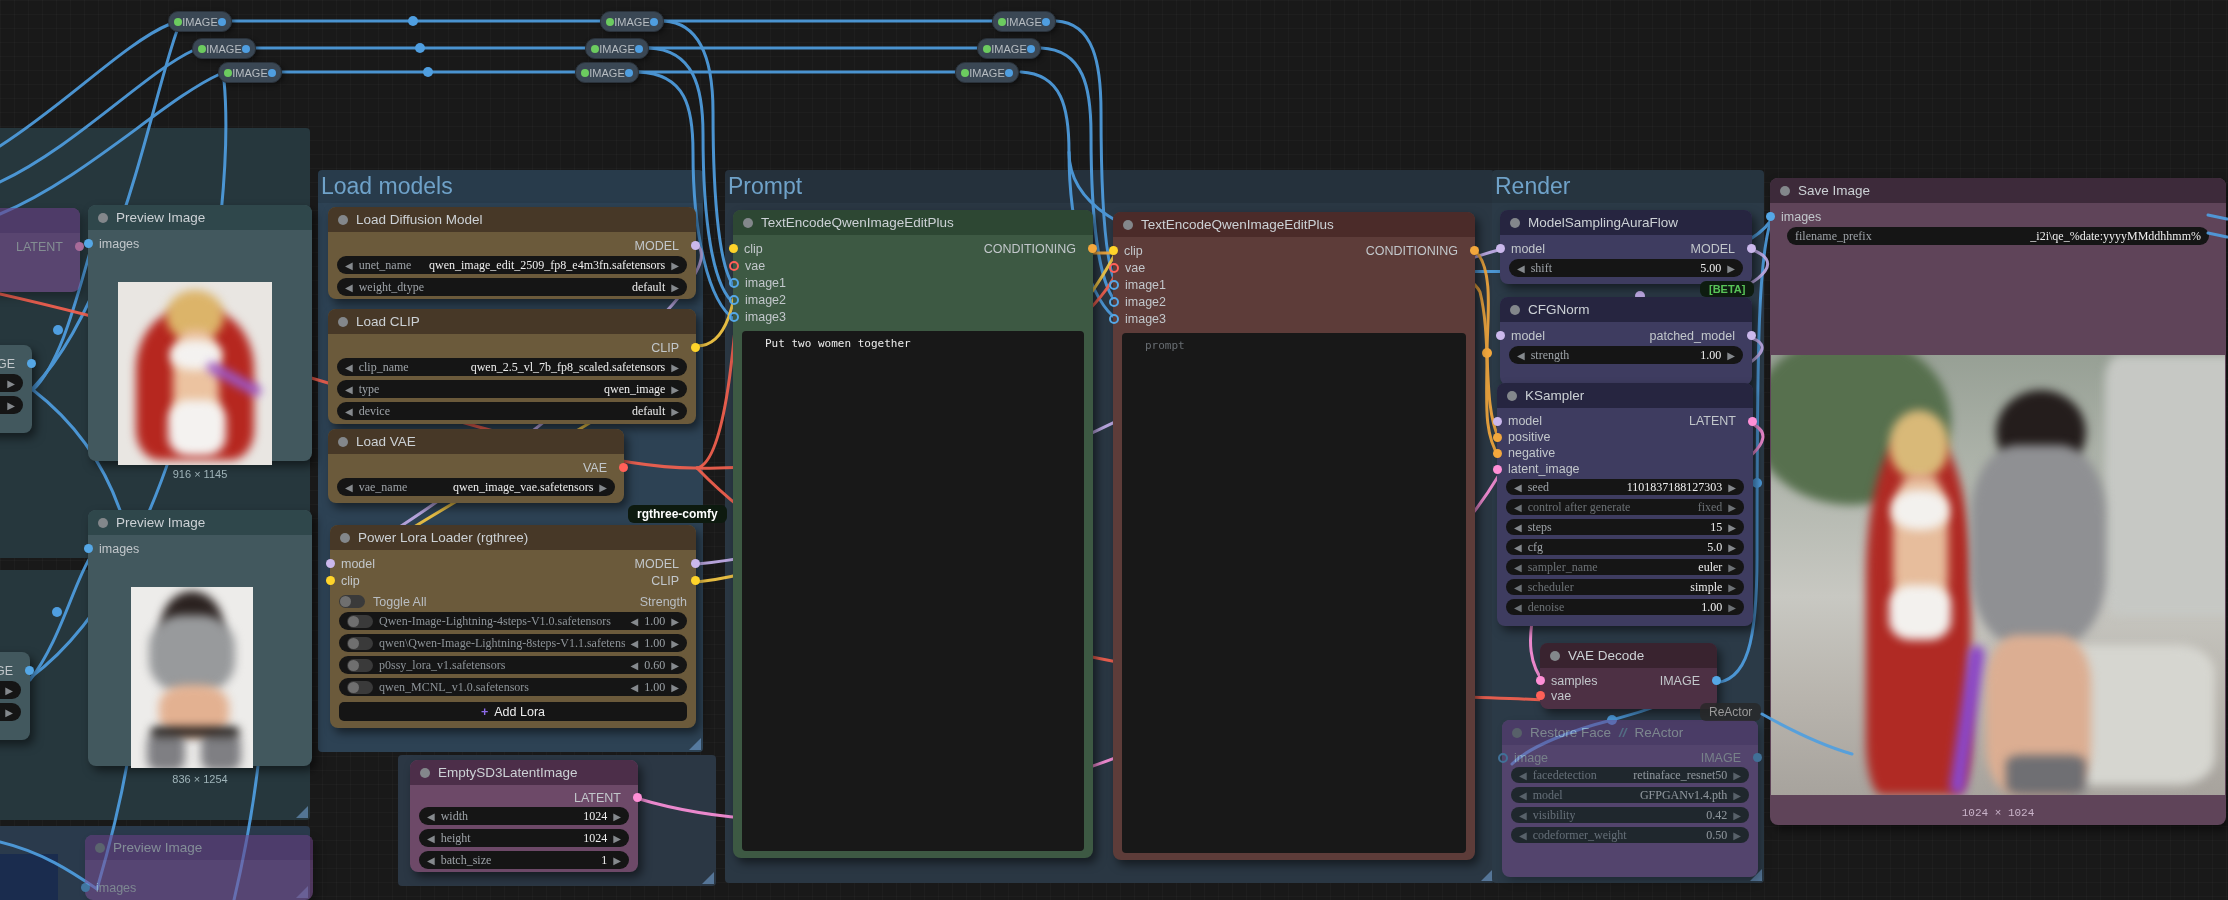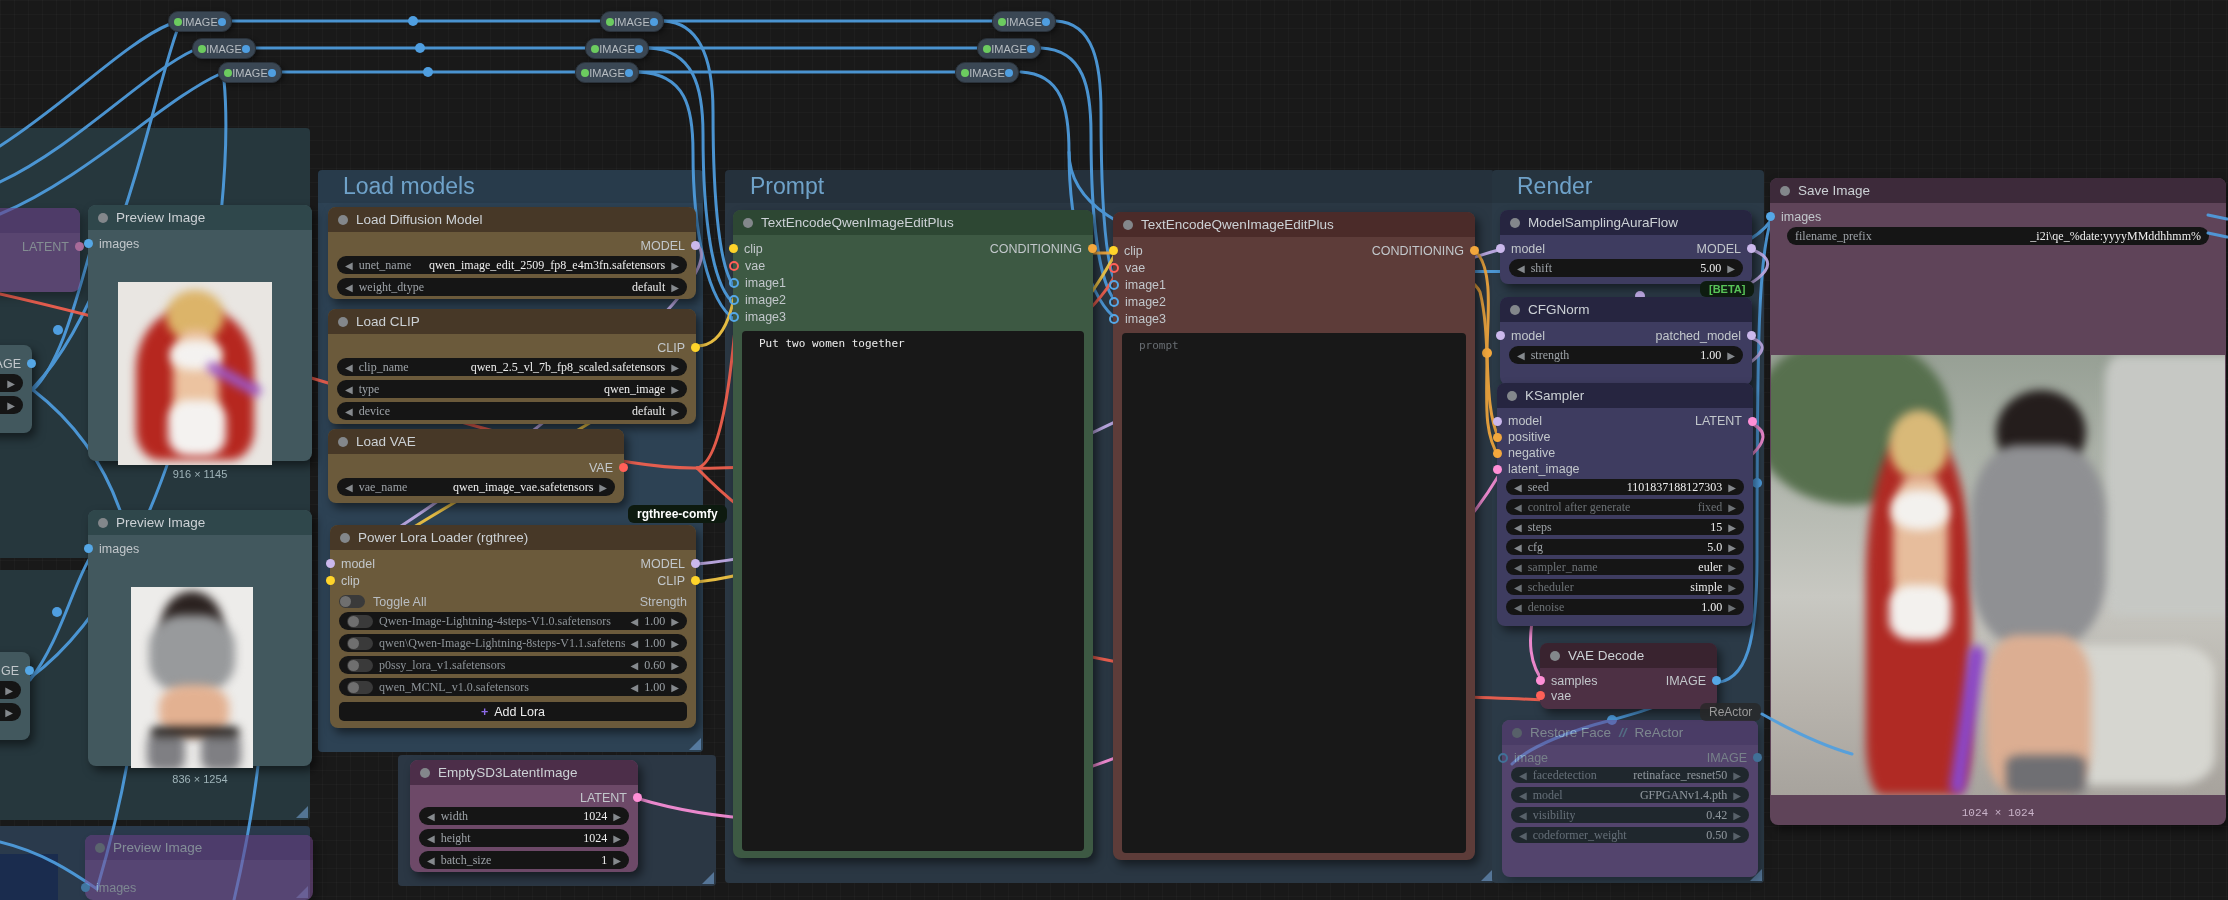--- a/index.html
+++ b/index.html
@@ -3,29 +3,29 @@
 <meta charset="utf-8">
 <style>
   html,body{margin:0;padding:0;}
   body{width:2228px;height:900px;position:relative;overflow:hidden;
     background-color:#191919;
     background-image:linear-gradient(rgba(255,255,255,.025) 1px,transparent 1px),
                      linear-gradient(90deg,rgba(255,255,255,.025) 1px,transparent 1px);
     background-size:14px 14px;
     font-family:"Liberation Sans",sans-serif;color:#c8cdd2;}
   .group{position:absolute;z-index:1;border-radius:4px;}
-  .gtitle{font-size:23px;color:#6fa2c9;padding:3px 25px;background:rgba(0,0,0,.10);white-space:nowrap;overflow:hidden;}
+  .gtitle{font-size:23px;color:#6fa2c9;padding:3px 3px;background:rgba(0,0,0,.10);white-space:nowrap;overflow:hidden;}
   .group::after{content:"";position:absolute;right:2px;bottom:2px;border-style:solid;border-width:0 0 12px 12px;border-color:transparent transparent rgba(120,170,220,.55) transparent;}
   .node{position:absolute;z-index:10;border-radius:8px;box-shadow:4px 5px 10px rgba(0,0,0,.5);display:flex;flex-direction:column;background:var(--bd);}
   .nh{flex:none;height:25px;background:var(--hd);border-radius:8px 8px 0 0;display:flex;align-items:center;gap:8px;padding:0 10px;font-size:13.5px;color:#ccd1d5;white-space:nowrap;overflow:hidden;}
   .ndot{width:10px;height:10px;border-radius:50%;background:#83878b;flex:none;}
   .nb{flex:1;display:flex;flex-direction:column;padding:5px 9px 7px;position:relative;min-height:0;}
   .prow{display:flex;justify-content:space-between;align-items:center;height:17px;font-size:12.5px;color:#c2c7cb;flex:none;}
   .pin{display:flex;align-items:center;gap:6px;transform:translateX(-13px);}
-  .pout{display:flex;align-items:center;gap:6px;margin-left:auto;transform:translateX(13px);}
+  .pout{display:flex;align-items:center;gap:12px;margin-left:auto;transform:translateX(13px);}
   .dot{display:inline-block;width:9px;height:9px;border-radius:50%;flex:none;}
   .hollow{background:transparent!important;border:2.2px solid;box-sizing:border-box;width:10px;height:10px;}
   .d-model{background:#cbb8ec;border-color:#cbb8ec}.d-clip{background:#ffd42a;border-color:#ffd42a}
   .d-vae{background:#ff6058;border-color:#ff6058}.d-img{background:#55a7e6;border-color:#55a7e6}
   .d-cond{background:#f3a73c;border-color:#f3a73c}.d-lat{background:#ff8fd6;border-color:#ff8fd6}
   .widget{height:18px;background:#151515;border-radius:9px;display:flex;align-items:center;gap:6px;padding:0 8px;font-size:12px;color:#9ea3a8;margin:2px 0;flex:none;font-family:Liberation Serif, serif;}
   .arr{color:#85898d;font-size:10px;flex:none;}
   .wn{margin-right:auto;white-space:nowrap;overflow:hidden;}
   .wv{color:#efefef;white-space:nowrap;}
   .dim{color:#6d7control:#6d7276;}
@@ -36,21 +36,21 @@
   .indigo{--hd:#262540;--bd:#3e3c60;}
   .plum{--hd:#39232f;--bd:#4d3044;}
   .mauve{--hd:#3d2a3a;--bd:#5f4459;}
   .teal{--hd:#2f474b;--bd:#42585e;}
   .purpleN{--hd:#4c2e49;--bd:#6d4968;}
   .fpurple{--hd:#6a3f85;--bd:#7b4f93;}
   .reroute{position:absolute;z-index:10;width:64px;height:21px;background:#3a4754;border:1px solid #2a323b;border-radius:10px;display:flex;align-items:center;justify-content:space-between;padding:0 5px;box-sizing:border-box;box-shadow:2px 2px 5px rgba(0,0,0,.45);}
   .reroute span{font-size:11px;color:#b6bcc1;}
   .rg{width:8px;height:8px;border-radius:50%;background:#6ccb5f;}
   .rb{width:8px;height:8px;border-radius:50%;background:#4f9ee0;}
-  .ta{flex:1;background:#181818;border-radius:4px;margin-top:6px;padding:6px 17px;font-family:"DejaVu Sans Mono",monospace;font-size:11px;color:#ececec;overflow:hidden;}
+  .ta{flex:1;background:#181818;border-radius:4px;margin-top:6px;padding:6px 23px;font-family:"DejaVu Sans Mono",monospace;font-size:11px;color:#ececec;overflow:hidden;}
   .ph{color:#686d72;}
   .badge{position:absolute;z-index:12;border-radius:6px;font-size:12px;font-weight:bold;padding:2px 9px;}
   .caption{position:absolute;left:0;right:0;text-align:center;font-size:11px;color:#9fb3b8;}
   .imgbox{position:absolute;overflow:hidden;background:#e8e5e1;}
   .blob{position:absolute;filter:blur(5px);}
   .toggle{width:26px;height:13px;border-radius:7px;background:#3a3a3a;position:relative;flex:none;}
   .toggle::after{content:"";position:absolute;left:1px;top:1px;width:11px;height:11px;border-radius:50%;background:#6f6f6f;}
   .lrow{color:#8e9499;}
   .lrow .wv{color:#9aa0a5;}
   .addbtn{height:20px;background:#151515;border-radius:5px;display:flex;align-items:center;justify-content:center;gap:6px;font-size:12.5px;color:#ececec;margin-top:4px;}

